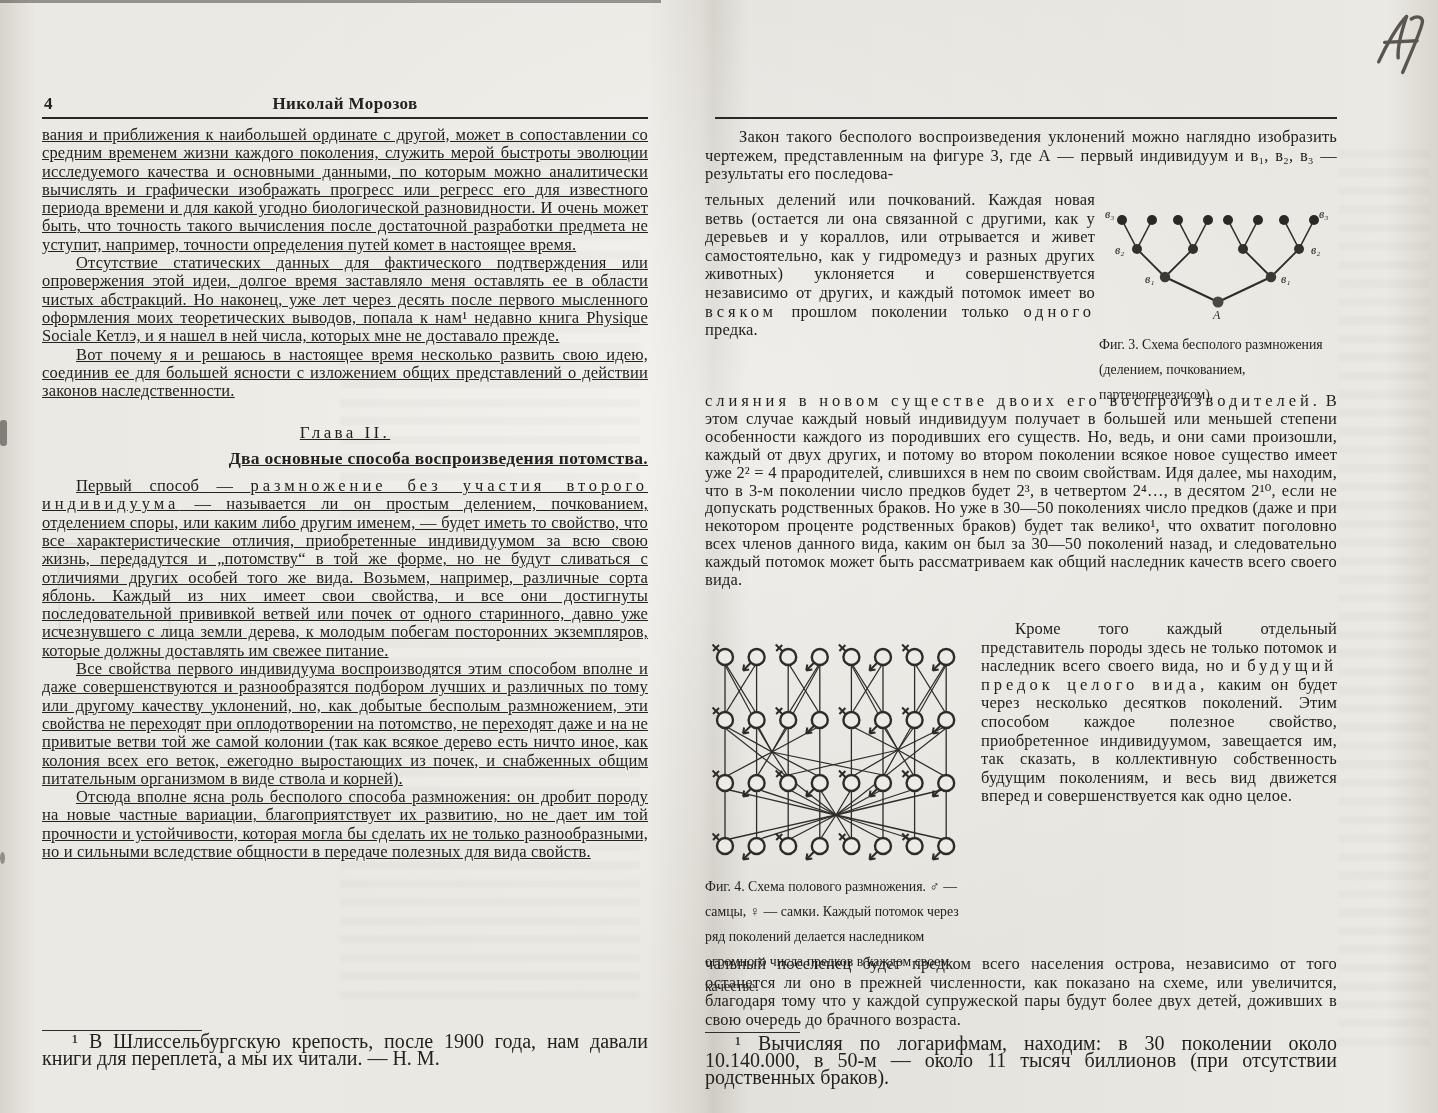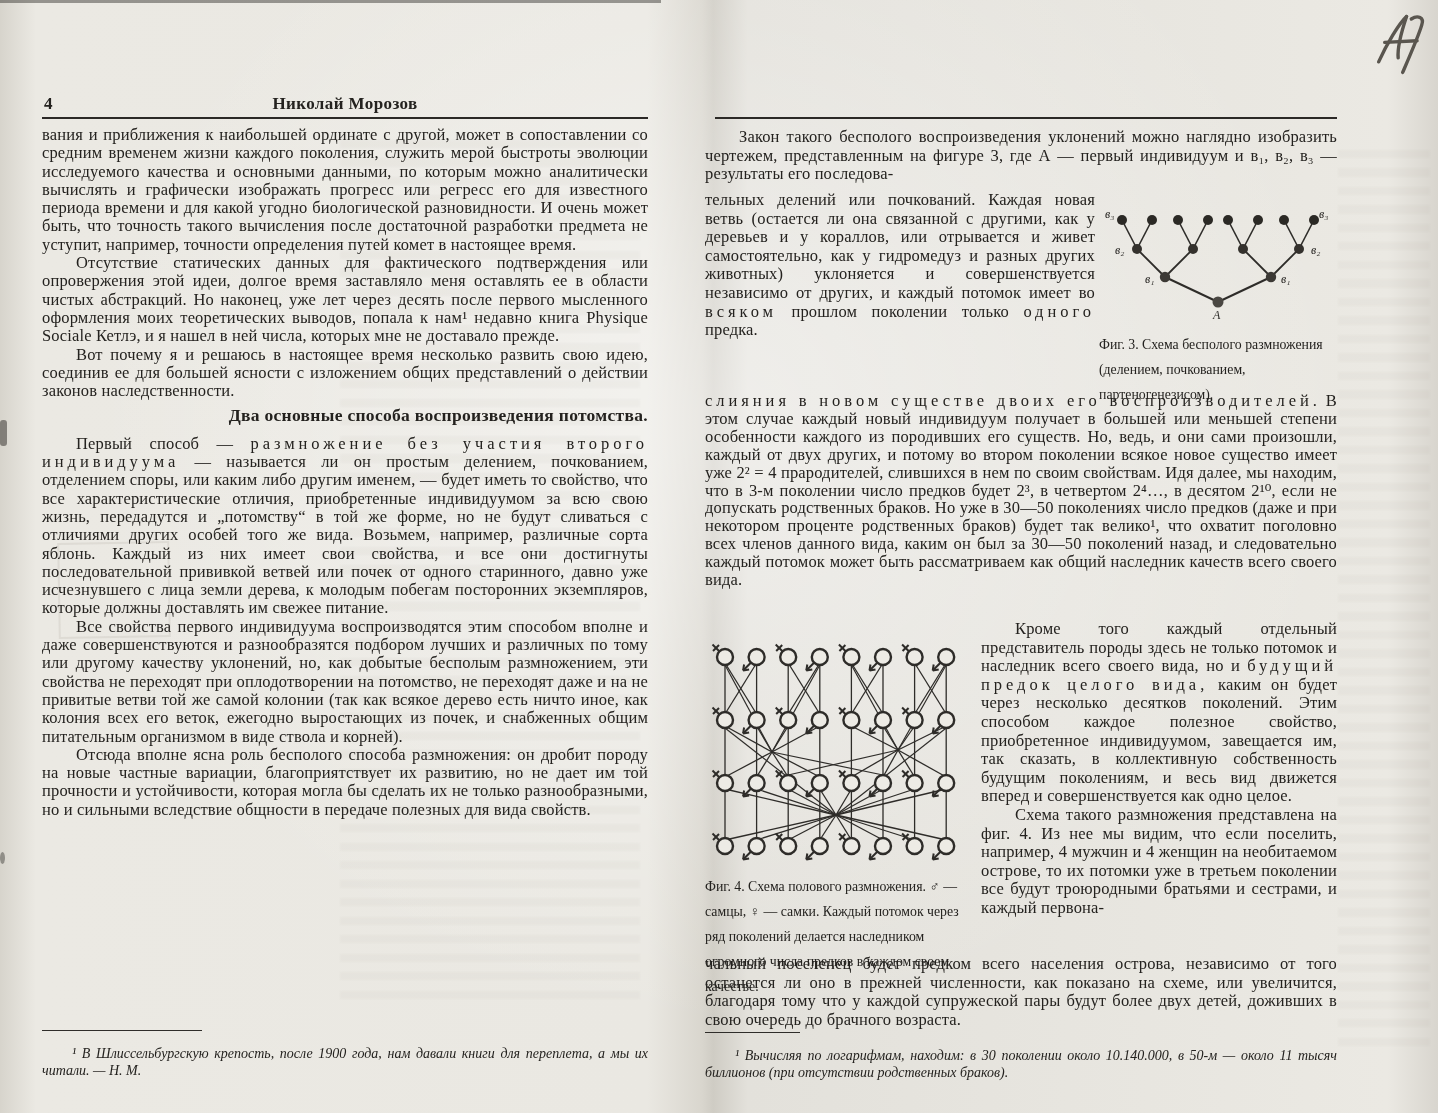--- a/index.html
+++ b/index.html
@@ -28,28 +28,28 @@
   .page-right .rh-num{right:4px;}
   .headrule{position:absolute;top:117px;left:0;right:0;height:0;border-top:2.4px solid #2b2926;}
   .page-right .headrule{left:10px;}
 
   .bodytext{font-size:16.5px;line-height:18.3px;text-align:justify;letter-spacing:.15px;}
   .page-right .bodytext{line-height:18.6px;}
   .para{text-indent:34px;margin:0;}
   .noindent{text-indent:0;margin:0;}
   .sp{letter-spacing:.24em;}
 
-  .flow-left{position:absolute;top:126px;left:0;width:606px;}
+  .flow-left{position:absolute;top:126px;left:0;width:606px;text-decoration:underline;}
   .chapter-heading{text-align:center;letter-spacing:.2em;font-size:17px;margin:24px 0 6px 0;}
   .section-heading{text-align:right;font-weight:bold;font-size:17.5px;margin:6px 0 10px 0;letter-spacing:.3px;}
   .p-gap{margin-top:13px;}
 
   .footnote-block{position:absolute;left:0;width:100%;}
   .fnrule{height:0;border-top:1.6px solid #2f2d2a;}
-  .fntext{font-size:14px;line-height:17px;text-align:justify;margin-top:14px;font-style:italic;}
+  .fntext{font-size:20px;line-height:17px;text-align:justify;margin-top:2px;}
   .fntext .fn-indent{display:inline-block;width:30px;}
 
   .abs{position:absolute;}
   .figure-box{position:absolute;}
   .figcaption{font-size:13.8px;line-height:25px;text-align:left;margin-top:4px;}
   svg text{font-style:italic;font-size:12px;fill:#2e2c29;font-family:"Liberation Serif","DejaVu Serif",serif;}
 
   .handwriting{position:absolute;left:1372px;top:8px;width:56px;height:84px;transform:rotate(6deg);}
 </style>
 </head>
@@ -76,20 +76,21 @@
     <div class="runhead">
       <span class="rh-num">4</span>
       <span class="rh-title">Николай Морозов</span>
     </div>
     <div class="headrule"></div>
 
     <div class="flow-left bodytext">
       <p class="noindent"><span>вания и приближения к наибольшей ординате с другой, может в сопоставлении со средним временем жизни каждого поколения, служить мерой быстроты эволюции исследуемого качества и основными данными, по которым можно аналитически вычислять и графически изображать прогресс или регресс его для известного периода времени и для какой угодно биологической разновидности. И очень может быть, что точность такого вычисления после достаточной разработки предмета не уступит, например, точности определения путей комет в настоящее время.</span></p>
       <p class="para"><span>Отсутствие статических данных для фактического подтверждения или опровержения этой идеи, долгое время заставляло меня оставлять ее в области чистых абстракций. Но наконец, уже лет через десять после первого мысленного оформления моих теоретических выводов, попала к нам¹ недавно книга Physique Sociale Кетлэ, и я нашел в ней числа, которых мне не доставало прежде.</span></p>
       <p class="para"><span>Вот почему я и решаюсь в настоящее время несколько развить свою идею, соединив ее для большей ясности с изложением общих представлений о действии законов наследственности.</span></p>
+      <div class="chapter-heading">Глава II.</div>
       <div class="section-heading">Два основные способа воспроизведения потомства.</div>
       <p class="para"><span>Первый способ — </span><span class="sp">размножение без участия второго индивидуума</span><span> — называется ли он простым делением, почкованием, отделением споры, или каким либо другим именем, — будет иметь то свойство, что все характеристические отличия, приобретенные индивидуумом за всю свою жизнь, передадутся и „потомству“ в той же форме, но не будут сливаться с отличиями других особей того же вида. Возьмем, например, различные сорта яблонь. Каждый из них имеет свои свойства, и все они достигнуты последовательной прививкой ветвей или почек от одного старинного, давно уже исчезнувшего с лица земли дерева, к молодым побегам посторонних экземпляров, которые должны доставлять им свежее питание.</span></p>
       <p class="para"><span>Все свойства первого индивидуума воспроизводятся этим способом вполне и даже совершенствуются и разнообразятся подбором лучших и различных по тому или другому качеству уклонений, но, как добытые бесполым размножением, эти свойства не переходят при оплодотворении на потомство, не переходят даже и на не привитые ветви той же самой колонии (так как всякое дерево есть ничто иное, как колония всех его веток, ежегодно выростающих из почек, и снабженных общим питательным организмом в виде ствола и корней).</span></p>
       <p class="para"><span>Отсюда вполне ясна роль бесполого способа размножения: он дробит породу на новые частные вариации, благоприятствует их развитию, но не дает им той прочности и устойчивости, которая могла бы сделать их не только разнообразными, но и сильными вследствие общности в передаче полезных для вида свойств.</span></p>
     </div>
 
     <div class="footnote-block" style="top:1030px;">
       <div class="fnrule" style="width:160px;"></div>
       <div class="fntext"><span class="fn-indent"></span><span>¹ В Шлиссельбургскую крепость, после 1900 года, нам давали книги для переплета, а мы их читали. — Н. М.</span></div>
     </div>
@@ -337,21 +338,20 @@
           <circle cx="241.20000000000002" cy="214" r="8" fill="#edebe5" stroke="#2e2c29" stroke-width="2.4"></circle>
           <line x1="235.70000000000002" y1="219.5" x2="227.70000000000002" y2="227.5" stroke="#2e2c29" stroke-width="2"></line>
           <line x1="227.70000000000002" y1="227.5" x2="233.70000000000002" y2="226.5" stroke="#2e2c29" stroke-width="2"></line>
           <line x1="227.70000000000002" y1="227.5" x2="228.70000000000002" y2="221.5" stroke="#2e2c29" stroke-width="2"></line>
         </svg>
       <div class="figcaption">Фиг. 4. Схема полового размножения. ♂ — самцы, ♀ — самки. Каждый потомок через ряд поколений делается наследником огромного числа предков в каждом своем качестве.</div>
     </div>
 
     <div class="abs bodytext" style="top:620px;left:276px;width:356px;">
       <p class="para"><span>Кроме того каждый отдельный представитель породы здесь не только потомок и наследник всего своего вида, но и </span><span class="sp">будущий предок целого вида,</span><span> каким он будет через несколько десятков поколений. Этим способом каждое полезное свойство, приобретенное индивидуумом, завещается им, так сказать, в коллективную собственность будущим поколениям, и весь вид движется вперед и совершенствуется как одно целое.</span></p>
-      <p class="para"><span>Схема такого размножения представлена на фиг. 4. Из нее мы видим, что если поселить, например, 4 мужчин и 4 женщин на необитаемом острове, то их потомки уже в третьем поколении все будут троюродными братьями и сестрами, и каждый первона-</span></p>
     </div>
 
     <div class="abs bodytext" style="top:955px;left:0;width:632px;">
       <p class="noindent"><span>чальный поселенец будет предком всего населения острова, независимо от того останется ли оно в прежней численности, как показано на схеме, или увеличится, благодаря тому что у каждой супружеской пары будут более двух детей, доживших в свою очередь до брачного возраста.</span></p>
     </div>
 
     <div class="footnote-block" style="top:1032px;">
       <div class="fnrule" style="width:95px;"></div>
       <div class="fntext"><span class="fn-indent"></span><span>¹ Вычисляя по логарифмам, находим: в 30 поколении около 10.140.000, в 50-м — около 11 тысяч биллионов (при отсутствии родственных браков).</span></div>
     </div>

